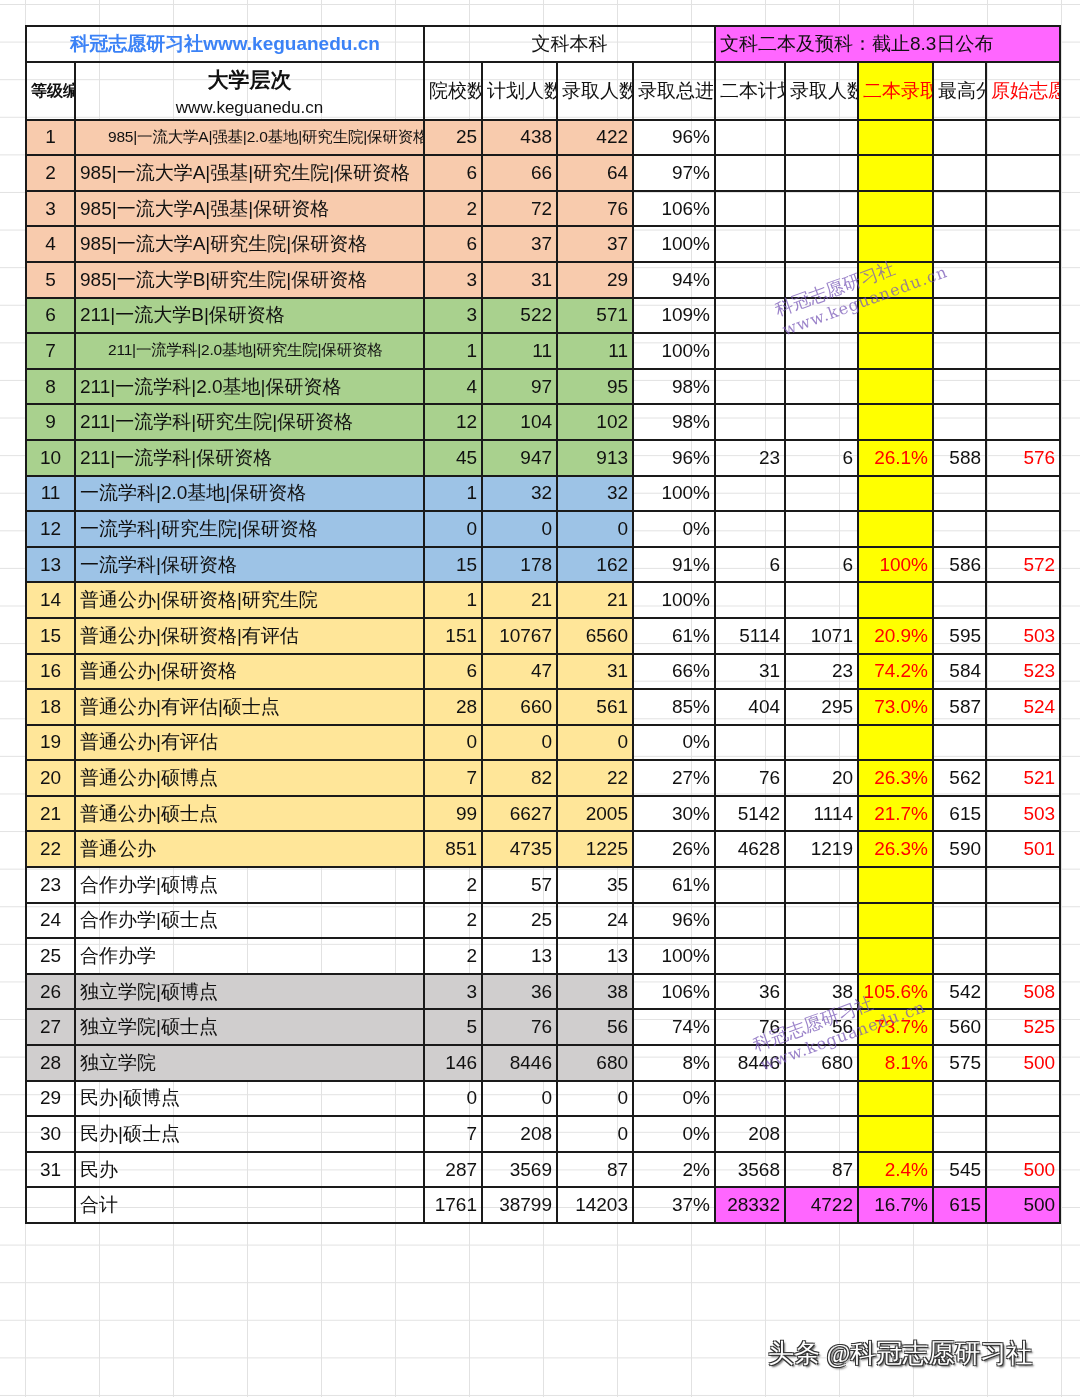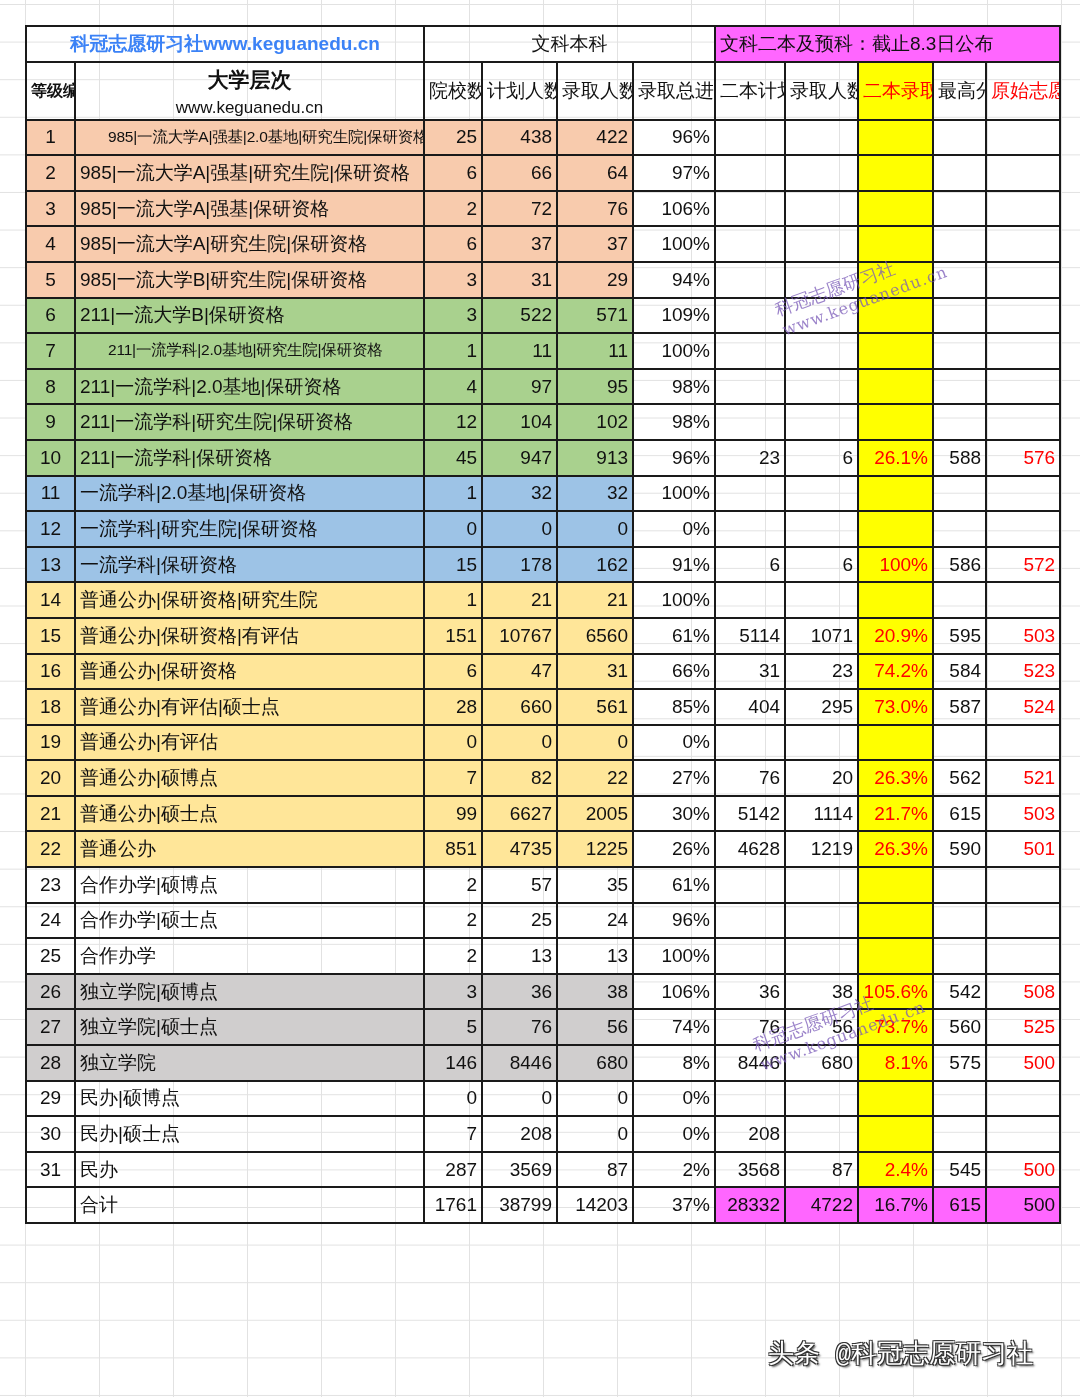--- a/index.html
+++ b/index.html
@@ -57,21 +57,21 @@
     font-family: "DejaVu Serif", "Liberation Serif", serif;
     transform: rotate(-20deg); transform-origin: left top;
     line-height: 22px; font-size: 16px; pointer-events: none;
   }
   .watermark .wm-line1 { display: block; font-size: 18px; }
   .watermark .wm-line2 { display: block; padding-left: 0; letter-spacing: 1px; }
   .footer-mark {
     position: absolute; left: 768px; top: 1336px;
     font-size: 26px; color: #ffffff;
     text-shadow: -1px -1px 0 #333, 1px -1px 0 #333, -1px 1px 0 #333, 1px 1px 0 #333, 2px 2px 2px #555;
-    font-family: Liberation Mono, monospace;
+    font-family: Liberation Serif, serif;
   }
 </style>
 </head>
 <body>
 
 <div class="sheet-grid"></div>
 
 <table class="main">
   <colgroup>
     <col style="width:49px">

